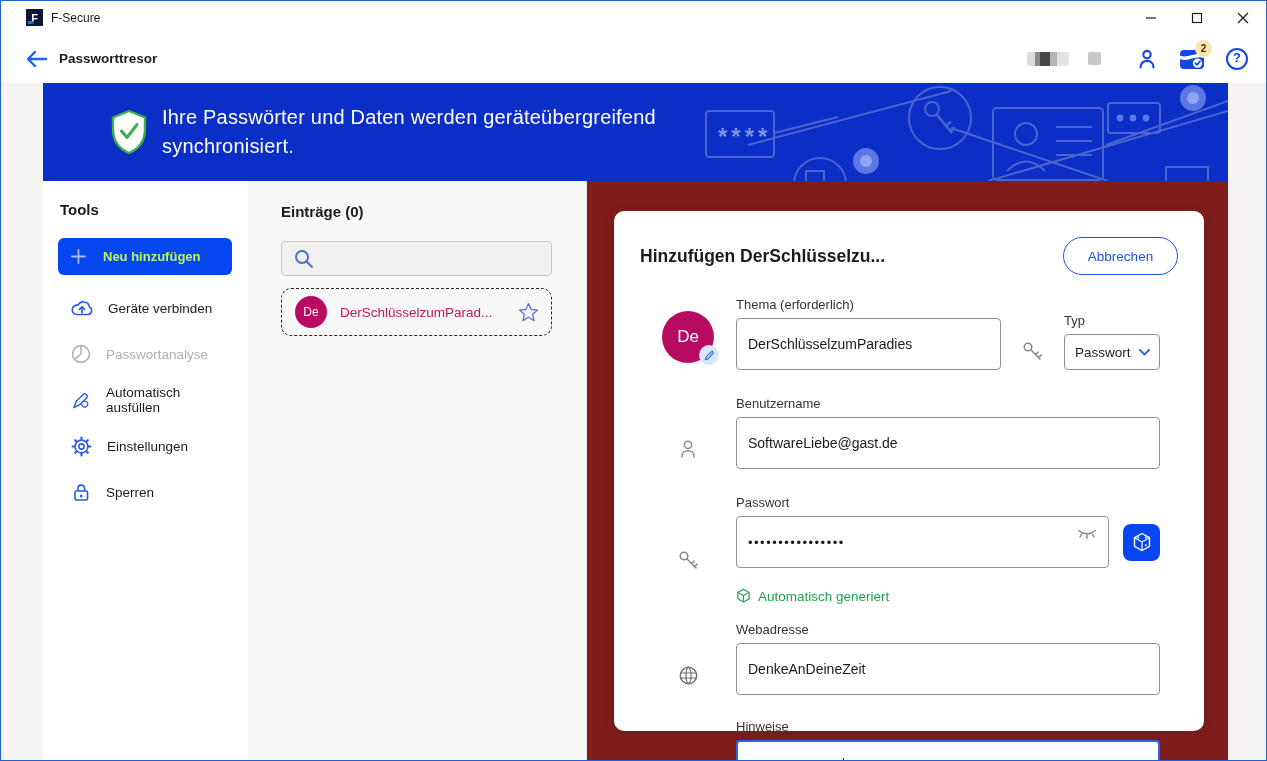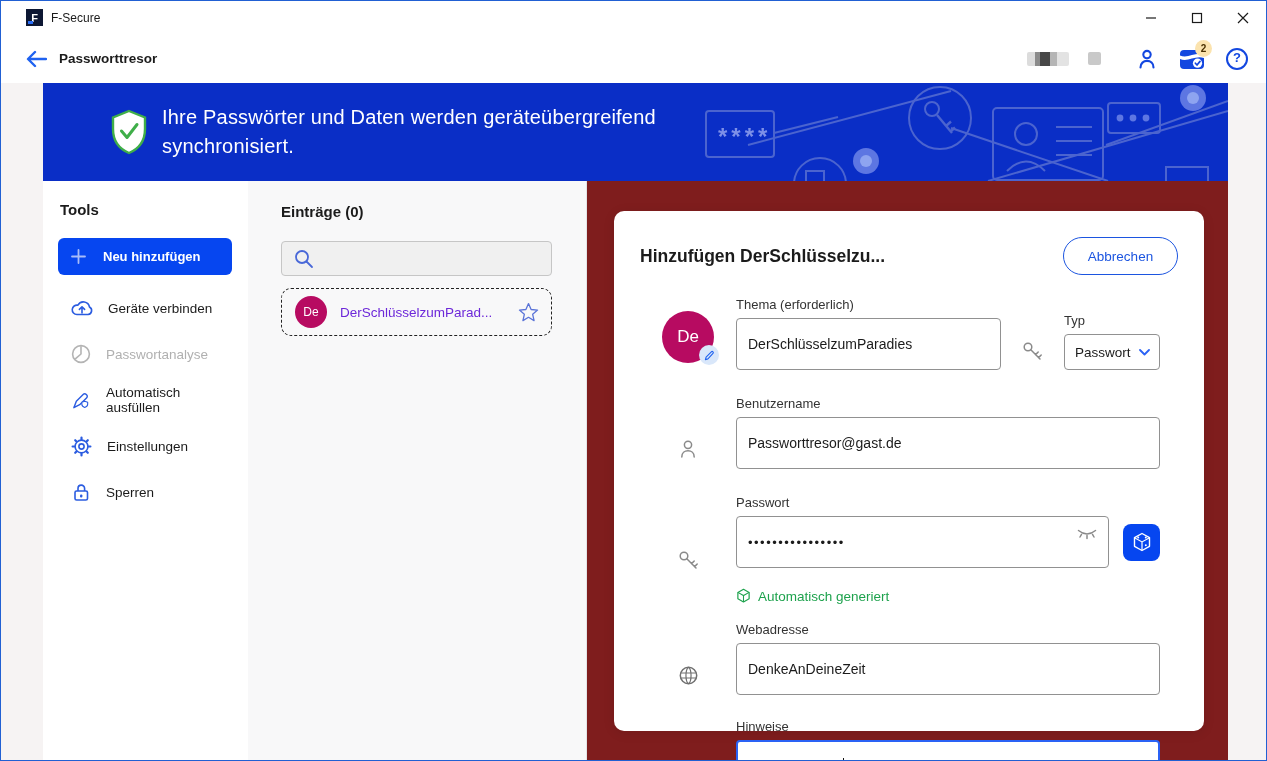--- a/index.html
+++ b/index.html
@@ -41,37 +41,37 @@
   .banner-msg { color:#fff; font-size:20px; font-weight:300; line-height:1.45; margin-left:13px; max-width:570px; letter-spacing:.2px; }
   .banner-deco { position:absolute; right:0; top:0; z-index:1; }
 
   
   .sidebar  { position:absolute; left:42px;  top:98px; width:205px; bottom:0; background:#fff; padding:20px 16px 0 15px; }
   .entries-col { position:absolute; left:247px; top:98px; width:338px; bottom:0; background:#f8f8f9; padding:22px 34px 0 33px; }
   .detail-col { position:absolute; left:585px; top:98px; width:642px; bottom:0; background:#7f1d1d; border-left:1px solid #e3e4e6; }
 
   
   .tools-h { font-size:15px; font-weight:bold; color:#1b1b1b; margin-bottom:20px; margin-left:2px; }
-  .add-btn { width:174px; height:37px; background:#0646f0; border:none; border-radius:6px; color:#ffffff;
+  .add-btn { width:174px; height:37px; background:#0646f0; border:none; border-radius:6px; color:#bef264;
              font-size:13px; font-weight:bold; display:flex; align-items:center; cursor:pointer;
              font-family:inherit; padding-left:13px; margin-bottom:10px; }
   .add-btn .plus { margin-right:17px; display:flex; }
   .side-item { height:46px; display:flex; align-items:center; gap:15px; padding-left:13px; cursor:pointer;
                font-size:13.5px; color:#1b1b1b; background:transparent; border:none; width:100%; text-align:left; font-family:inherit; }
   .side-item.disabled { color:#b0b0b0; cursor:default; }
 
   
   .entries-h { font-size:15px; font-weight:bold; color:#1b1b1b; margin-bottom:21px; }
   .search-box { width:271px; height:35px; background:#f0f0f0; border:1px solid #c6c6c6; border-radius:4px;
                 display:flex; align-items:center; padding-left:11px; margin-bottom:12px; cursor:text; }
   .entry-item { width:271px; height:48px; border:1px dashed #222; border-radius:10px; display:flex; align-items:center;
                 padding:0 12px 0 13px; cursor:pointer; background:transparent; }
   .entry-avatar { width:32px; height:32px; border-radius:50%; background:#b70b61; color:#fff; font-size:12px;
                   display:flex; align-items:center; justify-content:center; flex:0 0 auto; }
-  .entry-label { font-size:13.5px; color:#6d28d9; margin-left:13px; flex:1; white-space:nowrap; overflow:hidden; }
+  .entry-label { font-size:13.5px; color:#be185d; margin-left:13px; flex:1; white-space:nowrap; overflow:hidden; }
   .entry-star { flex:0 0 auto; display:flex; }
 
   
   .card { position:relative; margin:30px 0 0 27px; width:590px; height:520px; background:#fff; border-radius:10px;
           box-shadow:0 2px 12px rgba(0,0,0,.10); padding:26px 26px 0 26px; }
   .card-head { display:flex; align-items:center; margin-bottom:22px; }
   .card-title { font-size:17.5px; font-weight:bold; color:#1b1b1b; flex:1; white-space:nowrap; }
   .pill { height:38px; border-radius:19px; font-size:13.5px; font-family:inherit; cursor:pointer; }
   .save-btn { width:112px; background:#0646f0; border:1px solid #0646f0; color:#fff; margin-right:16px; }
   .cancel-btn { width:115px; background:#fff; border:1.5px solid #1c55e0; color:#1c55e0; }
@@ -340,21 +340,21 @@
         <div class="frow">
           <div class="f-left icon-mid">
             <svg width="22" height="22" viewBox="0 0 22 22">
               <circle cx="11" cy="6.8" r="3.6" fill="none" stroke="#8a8a8a" stroke-width="1.5"></circle>
               <path d="M4.8 19 c0-4 2.9-6.2 6.2-6.2 s6.2 2.2 6.2 6.2" fill="none" stroke="#8a8a8a" stroke-width="1.5" stroke-linecap="round"></path>
             </svg>
           </div>
           <div class="f-main">
             <span class="f-label">Benutzername</span>
             <div class="tbox">
-                <span>Passworttresor@gast.de</span>
+                <span>SoftwareLiebe@gast.de</span>
               </div>
           </div>
         </div>
 
         <div class="frow" style="margin-bottom:18px;">
           <div class="f-left icon-mid" style="padding-bottom:32px;">
             <svg width="23" height="23" viewBox="0 0 23 23">
               <circle cx="7" cy="7" r="3.8" fill="none" stroke="#8a8a8a" stroke-width="1.5"></circle>
               <path d="M9.8 9.8 L19 19 M14.6 14.6 L17.2 12 M17.6 17.6 L20.2 15" fill="none" stroke="#8a8a8a" stroke-width="1.5" stroke-linecap="round"></path>
             </svg>

